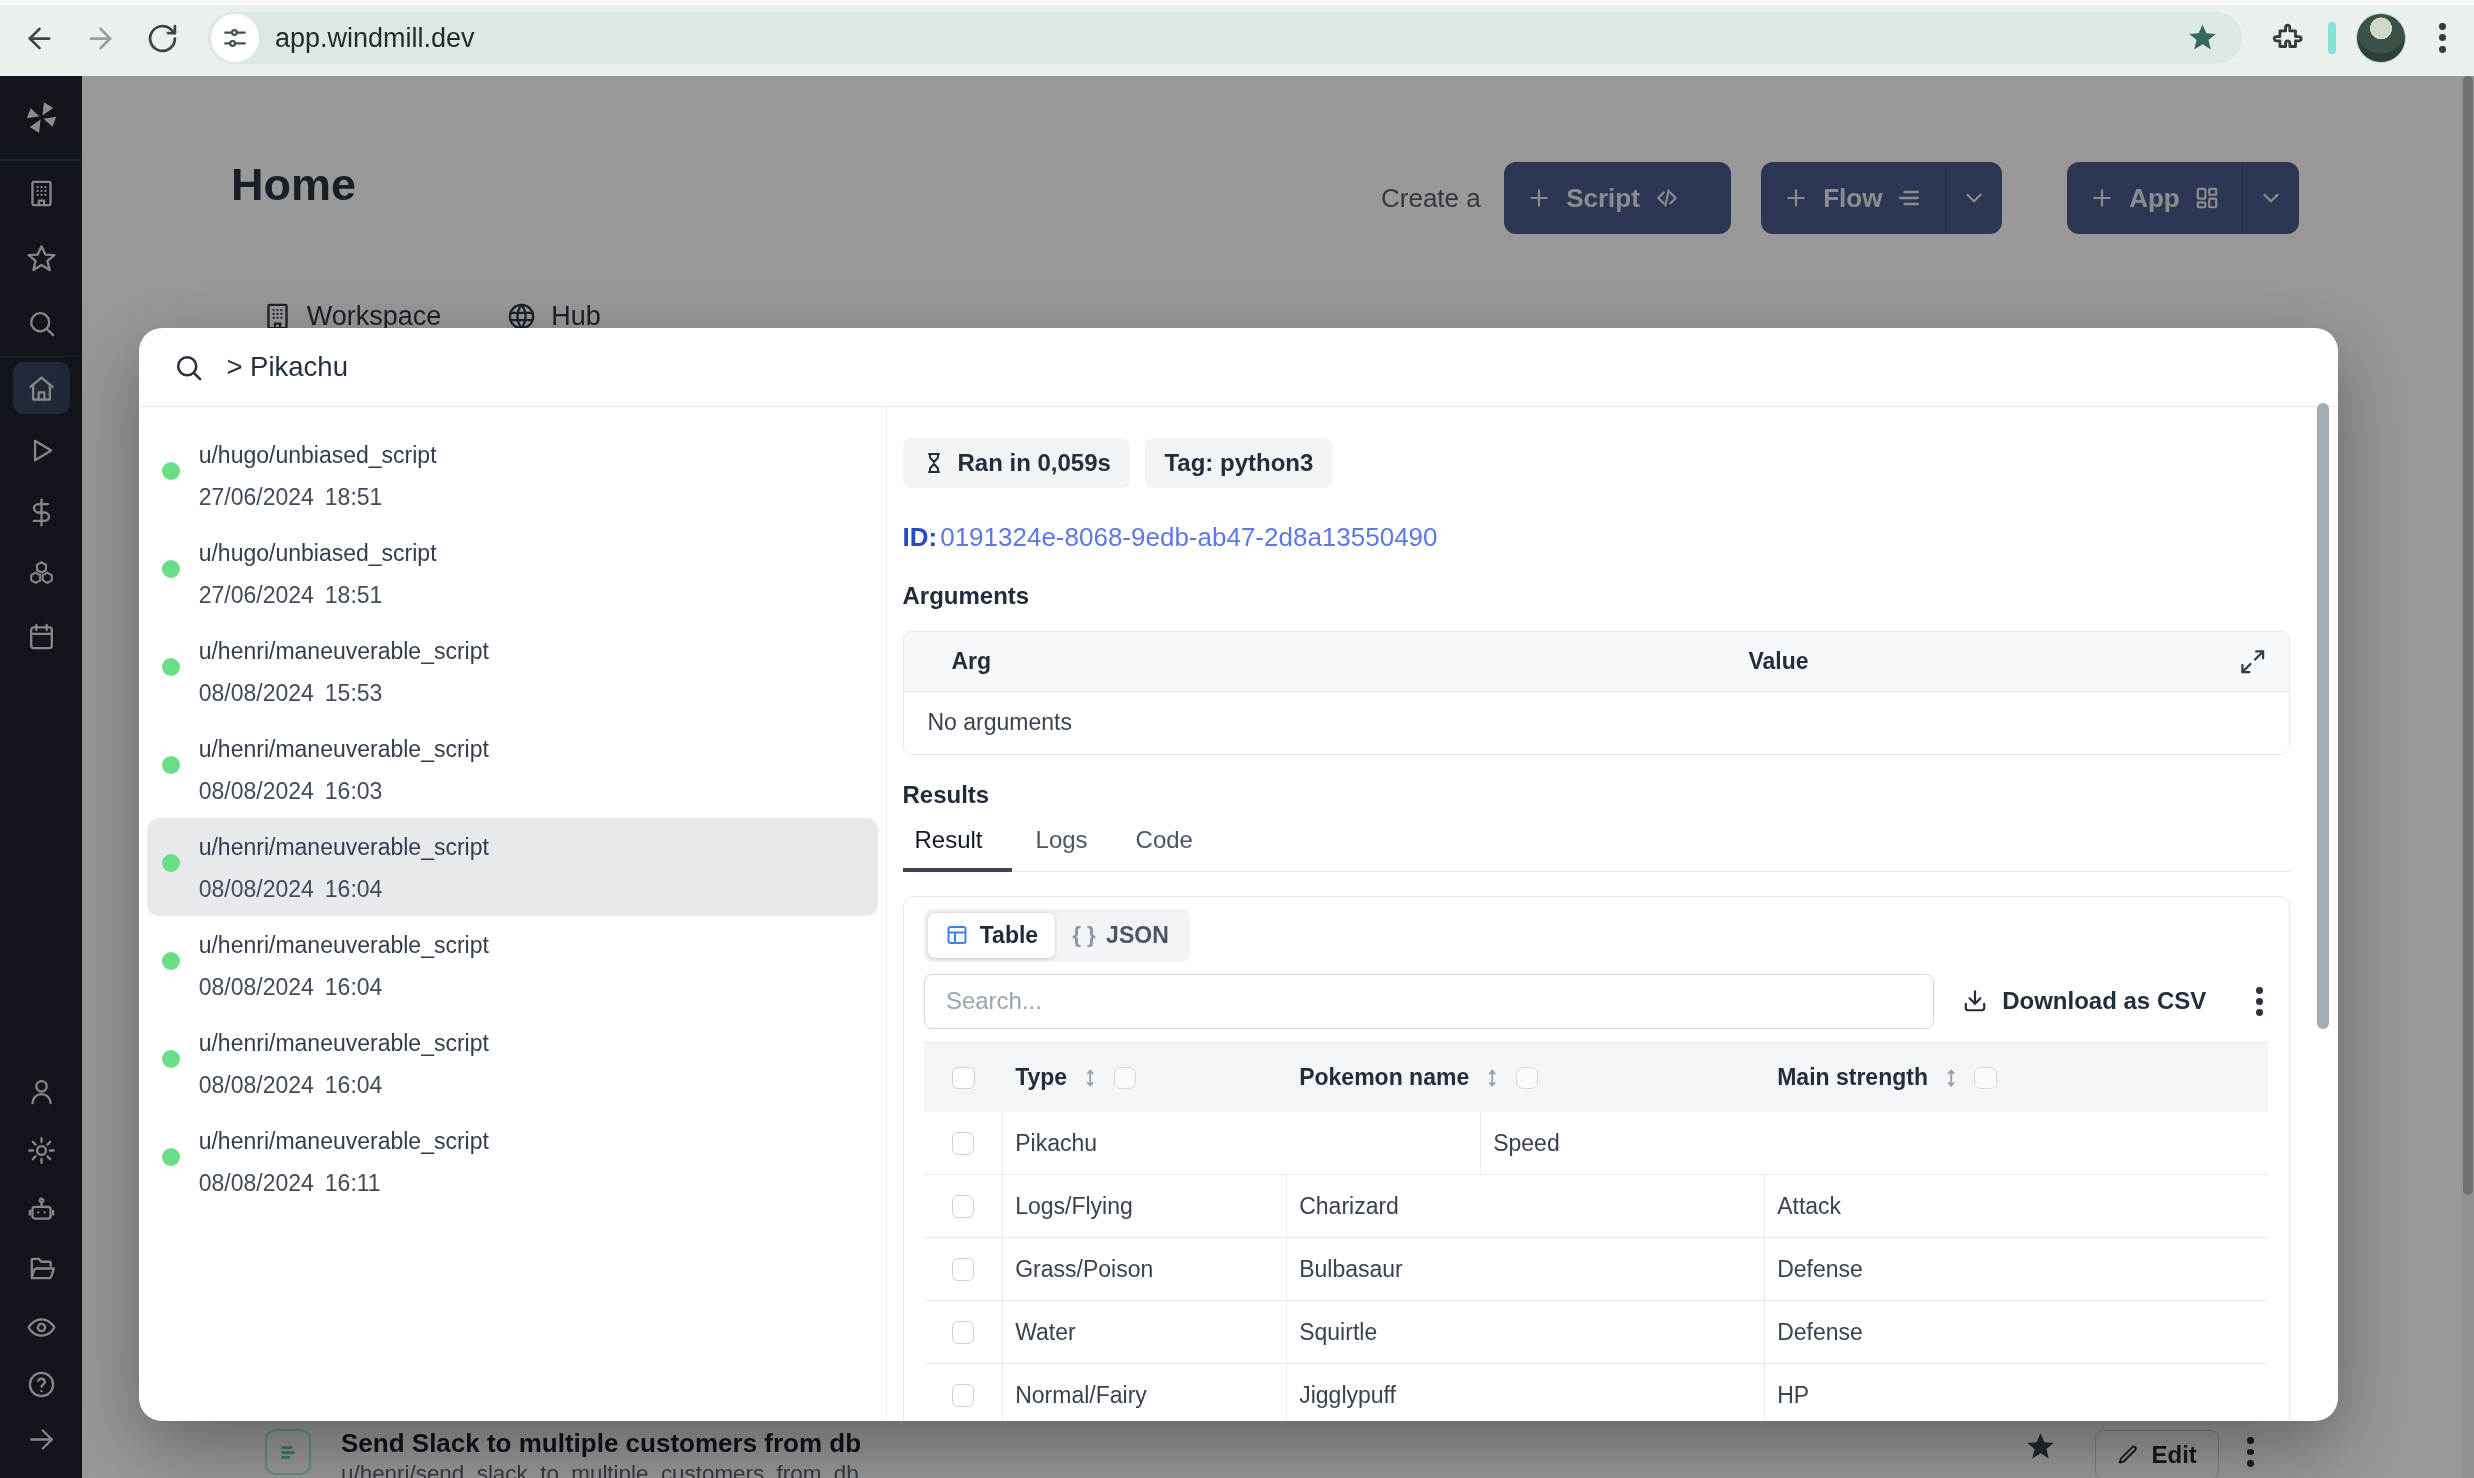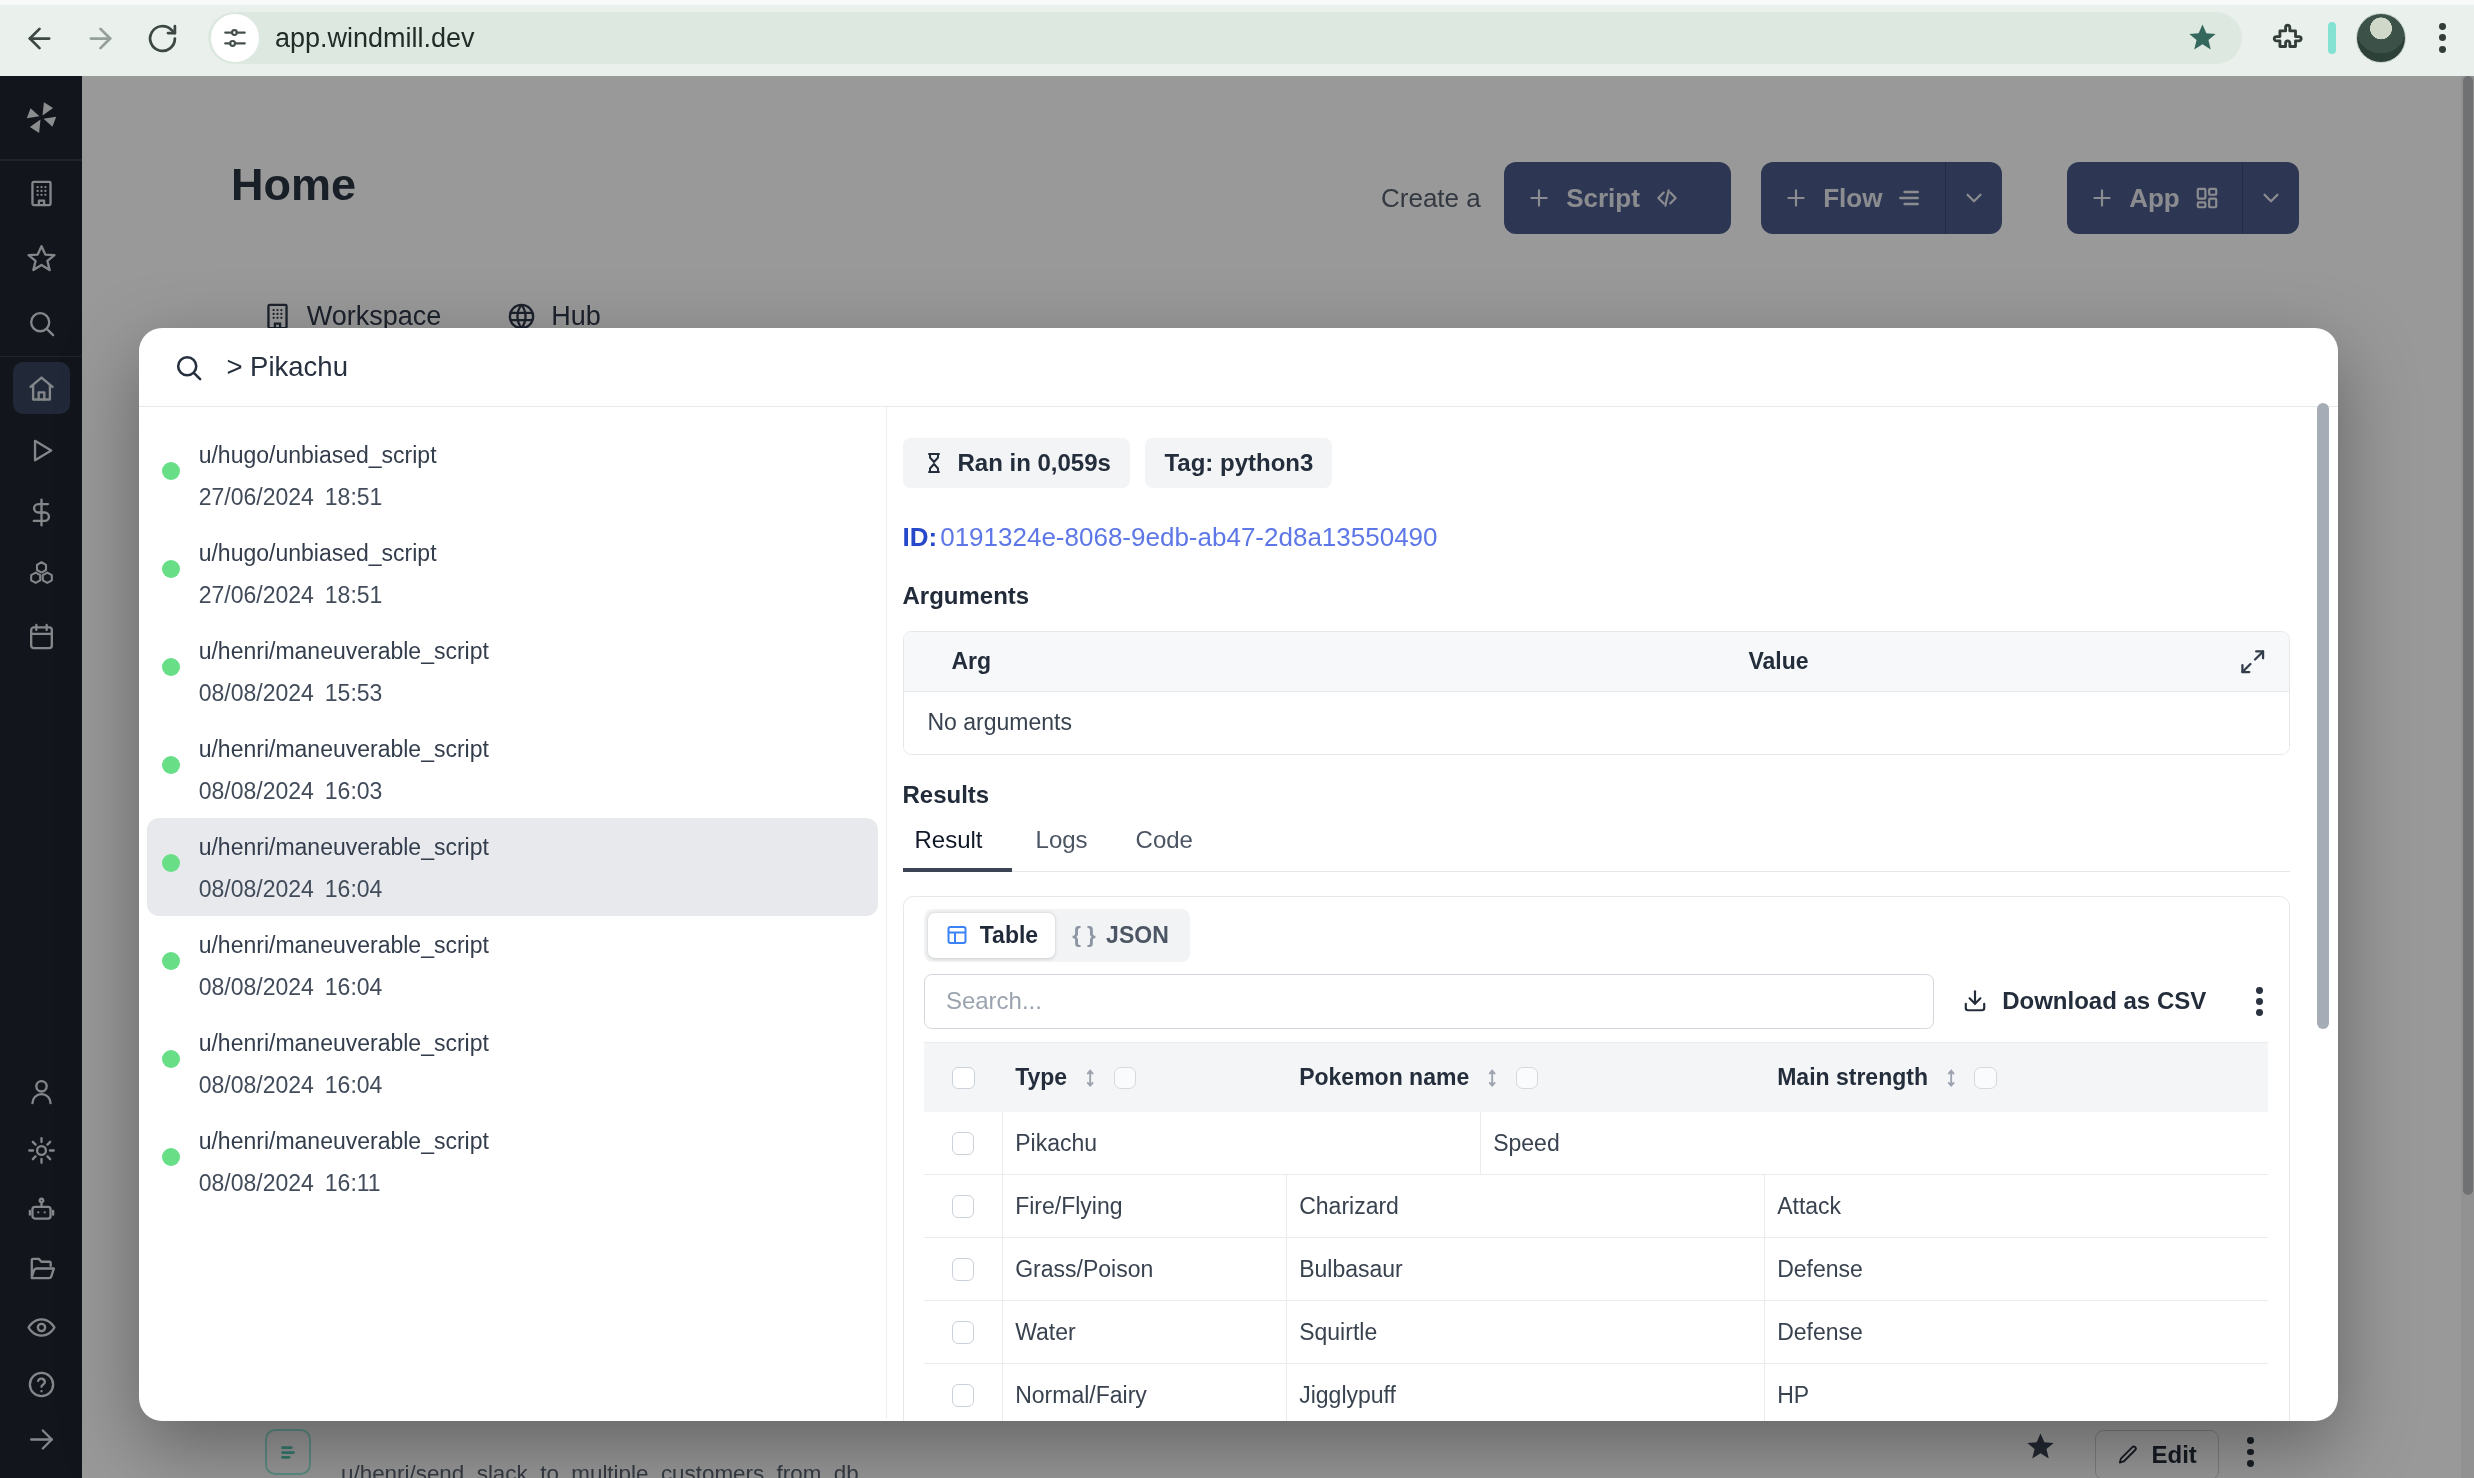--- a/index.html
+++ b/index.html
@@ -443,20 +443,21 @@
       </div>
 
       <div class="bottom-row">
         <div class="flow-badge">
           <svg viewBox="0 0 24 24" fill="none" stroke="currentColor" stroke-width="2.6" stroke-linecap="round">
               <line x1="7" y1="8" x2="15" y2="8"></line>
               <line x1="7" y1="12.5" x2="17" y2="12.5"></line>
               <line x1="7" y1="17" x2="13" y2="17"></line>
             </svg>
         </div>
+        <div class="bottom-title">Send Slack to multiple customers from db</div>
         <div class="bottom-path">u/henri/send_slack_to_multiple_customers_from_db</div>
         <div class="bottom-star">
           <svg viewBox="0 0 24 24">
               <polygon fill="currentColor" points="12 2 15 8.8 22.2 9.3 16.6 14 18.4 21.2 12 17.2 5.6 21.2 7.4 14 1.8 9.3 9 8.8"></polygon>
             </svg>
         </div>
         <div class="edit-btn">
           <svg viewBox="0 0 24 24" fill="none" stroke="currentColor" stroke-width="2" stroke-linejoin="round">
               <path d="M3 21l1.2-4.2L16.5 4.5a2.1 2.1 0 0 1 3 3L7.2 19.8z"></path>
             </svg>
@@ -654,21 +655,21 @@
                     <div class="cell-check">
                       <div class="checkbox"></div>
                     </div>
                     <div class="dt-cell w1">Pikachu</div>
                     <div class="dt-cell w2">Speed</div>
                   </div>
                   <div class="dt-row">
                     <div class="cell-check">
                       <div class="checkbox"></div>
                     </div>
-                    <div class="dt-cell w0">Fire/Flying</div>
+                    <div class="dt-cell w0">Logs/Flying</div>
                     <div class="dt-cell w1">Charizard</div>
                     <div class="dt-cell w2">Attack</div>
                   </div>
                   <div class="dt-row">
                     <div class="cell-check">
                       <div class="checkbox"></div>
                     </div>
                     <div class="dt-cell w0">Grass/Poison</div>
                     <div class="dt-cell w1">Bulbasaur</div>
                     <div class="dt-cell w2">Defense</div>

